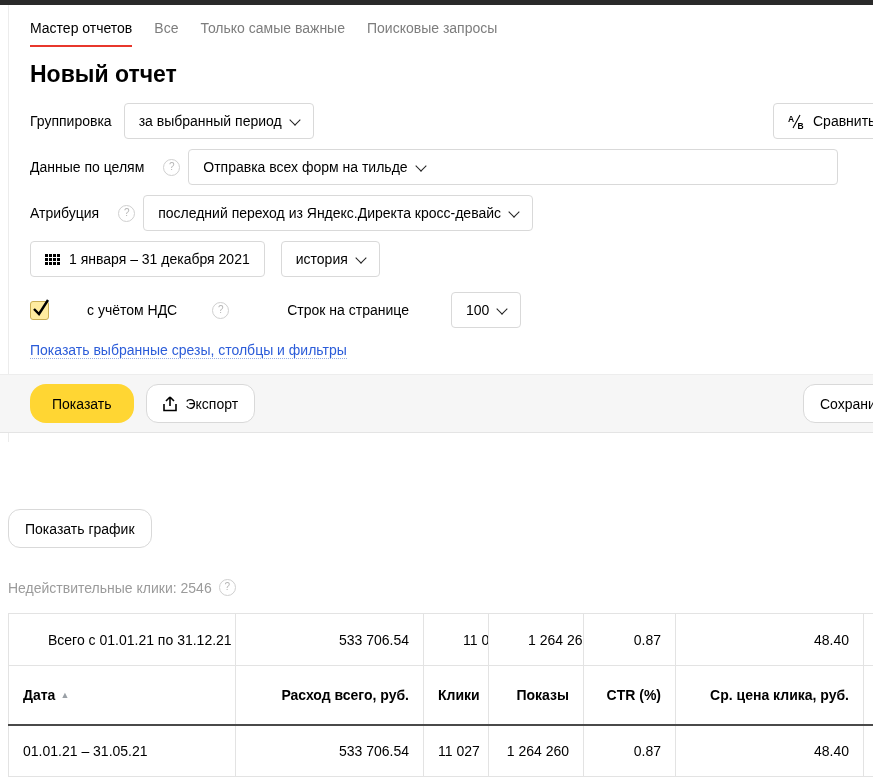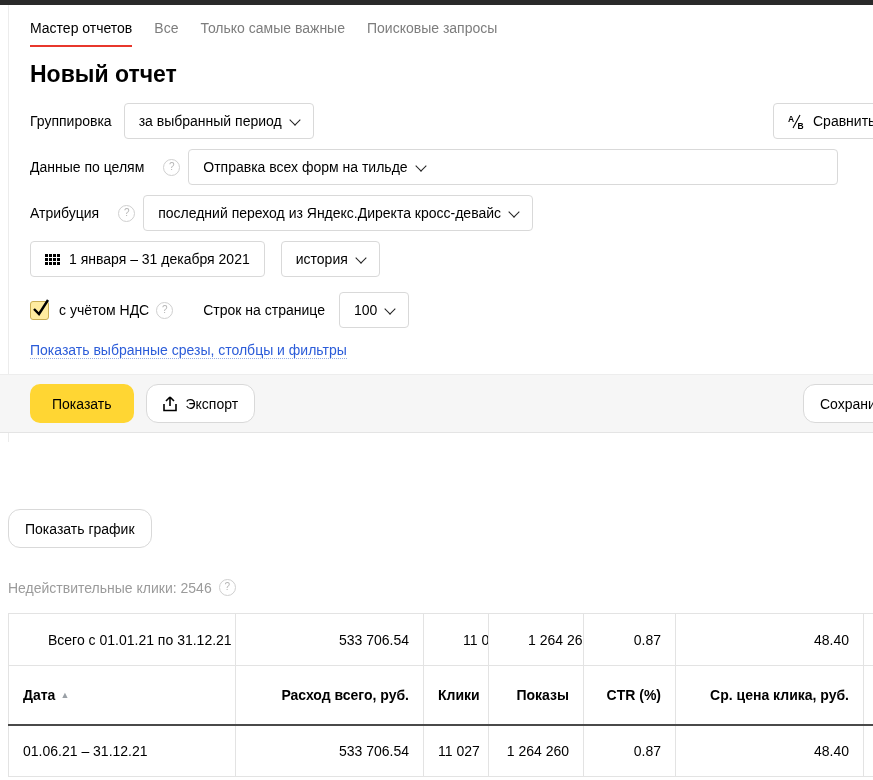--- a/index.html
+++ b/index.html
@@ -60,21 +60,21 @@
   .text-link{
     color:#2b5cd9;text-decoration:none;border-bottom:1px dotted #93abe4;cursor:pointer;font-size:14px;
   }
 
   
   .toolbar{
     margin-top:16px;background:#f6f6f6;border-top:1px solid #ededed;border-bottom:1px solid #e4e4e4;
     padding:9px 0 9px 30px;position:relative;display:flex;align-items:center;height:39px;box-sizing:content-box;
   }
   .btn-yellow{
-    background:#ffd633;border:none;border-radius:10px;padding:0 22px;height:39px;
+    background:#ffd633;border:none;border-radius:16px;padding:0 22px;height:39px;
     font-size:14px;font-family:inherit;cursor:pointer;
   }
   .btn-outline{
     background:#fff;border:1px solid #d9d9d9;border-radius:12px;padding:0 16px;height:39px;
     font-size:14px;font-family:inherit;cursor:pointer;display:inline-flex;align-items:center;gap:9px;
   }
   .export-btn{margin-left:12px;}
   .save-btn{position:absolute;left:803px;top:9px;width:140px;justify-content:flex-start;}
 
   
@@ -173,21 +173,21 @@
   </span>
   <span class="gap8"></span>
     <span class="gap8"></span>
   <span class="select-btn">
     <span>история</span>
     <span class="chev"></span>
   </span>
 </div>
 
 
-<div class="frow" style="margin-top:15px;">
+<div class="frow" style="margin-top:15px;gap:28px;">
   <span class="checkbox">
     <svg width="17" height="20" viewBox="0 0 17 20">
       <path d="M1 12 L6 17 L15 3" stroke="#000" stroke-width="2.4" fill="none"></path>
     </svg>
   </span>
   <span>с учётом НДС</span>
   <span class="qicon">?</span>
   <span class="rows-label">Строк на странице</span>
   <span class="select-btn">
     <span>100</span>
@@ -248,21 +248,21 @@
       <span>Дата</span><span class="sort-arrow">▲</span>
     </th>
     <th>Расход всего, руб.</th>
     <th>Клики</th>
     <th>Показы</th>
     <th>CTR (%)</th>
     <th>Ср. цена клика, руб.</th>
     <th></th>
   </tr>
   <tr class="data-row">
-    <td>01.06.21 – 31.12.21</td>
+    <td>01.01.21 – 31.05.21</td>
     <td class="num">533 706.54</td>
     <td class="num">11 027</td>
     <td class="num">1 264 260</td>
     <td class="num">0.87</td>
     <td class="num">48.40</td>
     <td></td>
   </tr>
 </tbody>
   </table>
 

